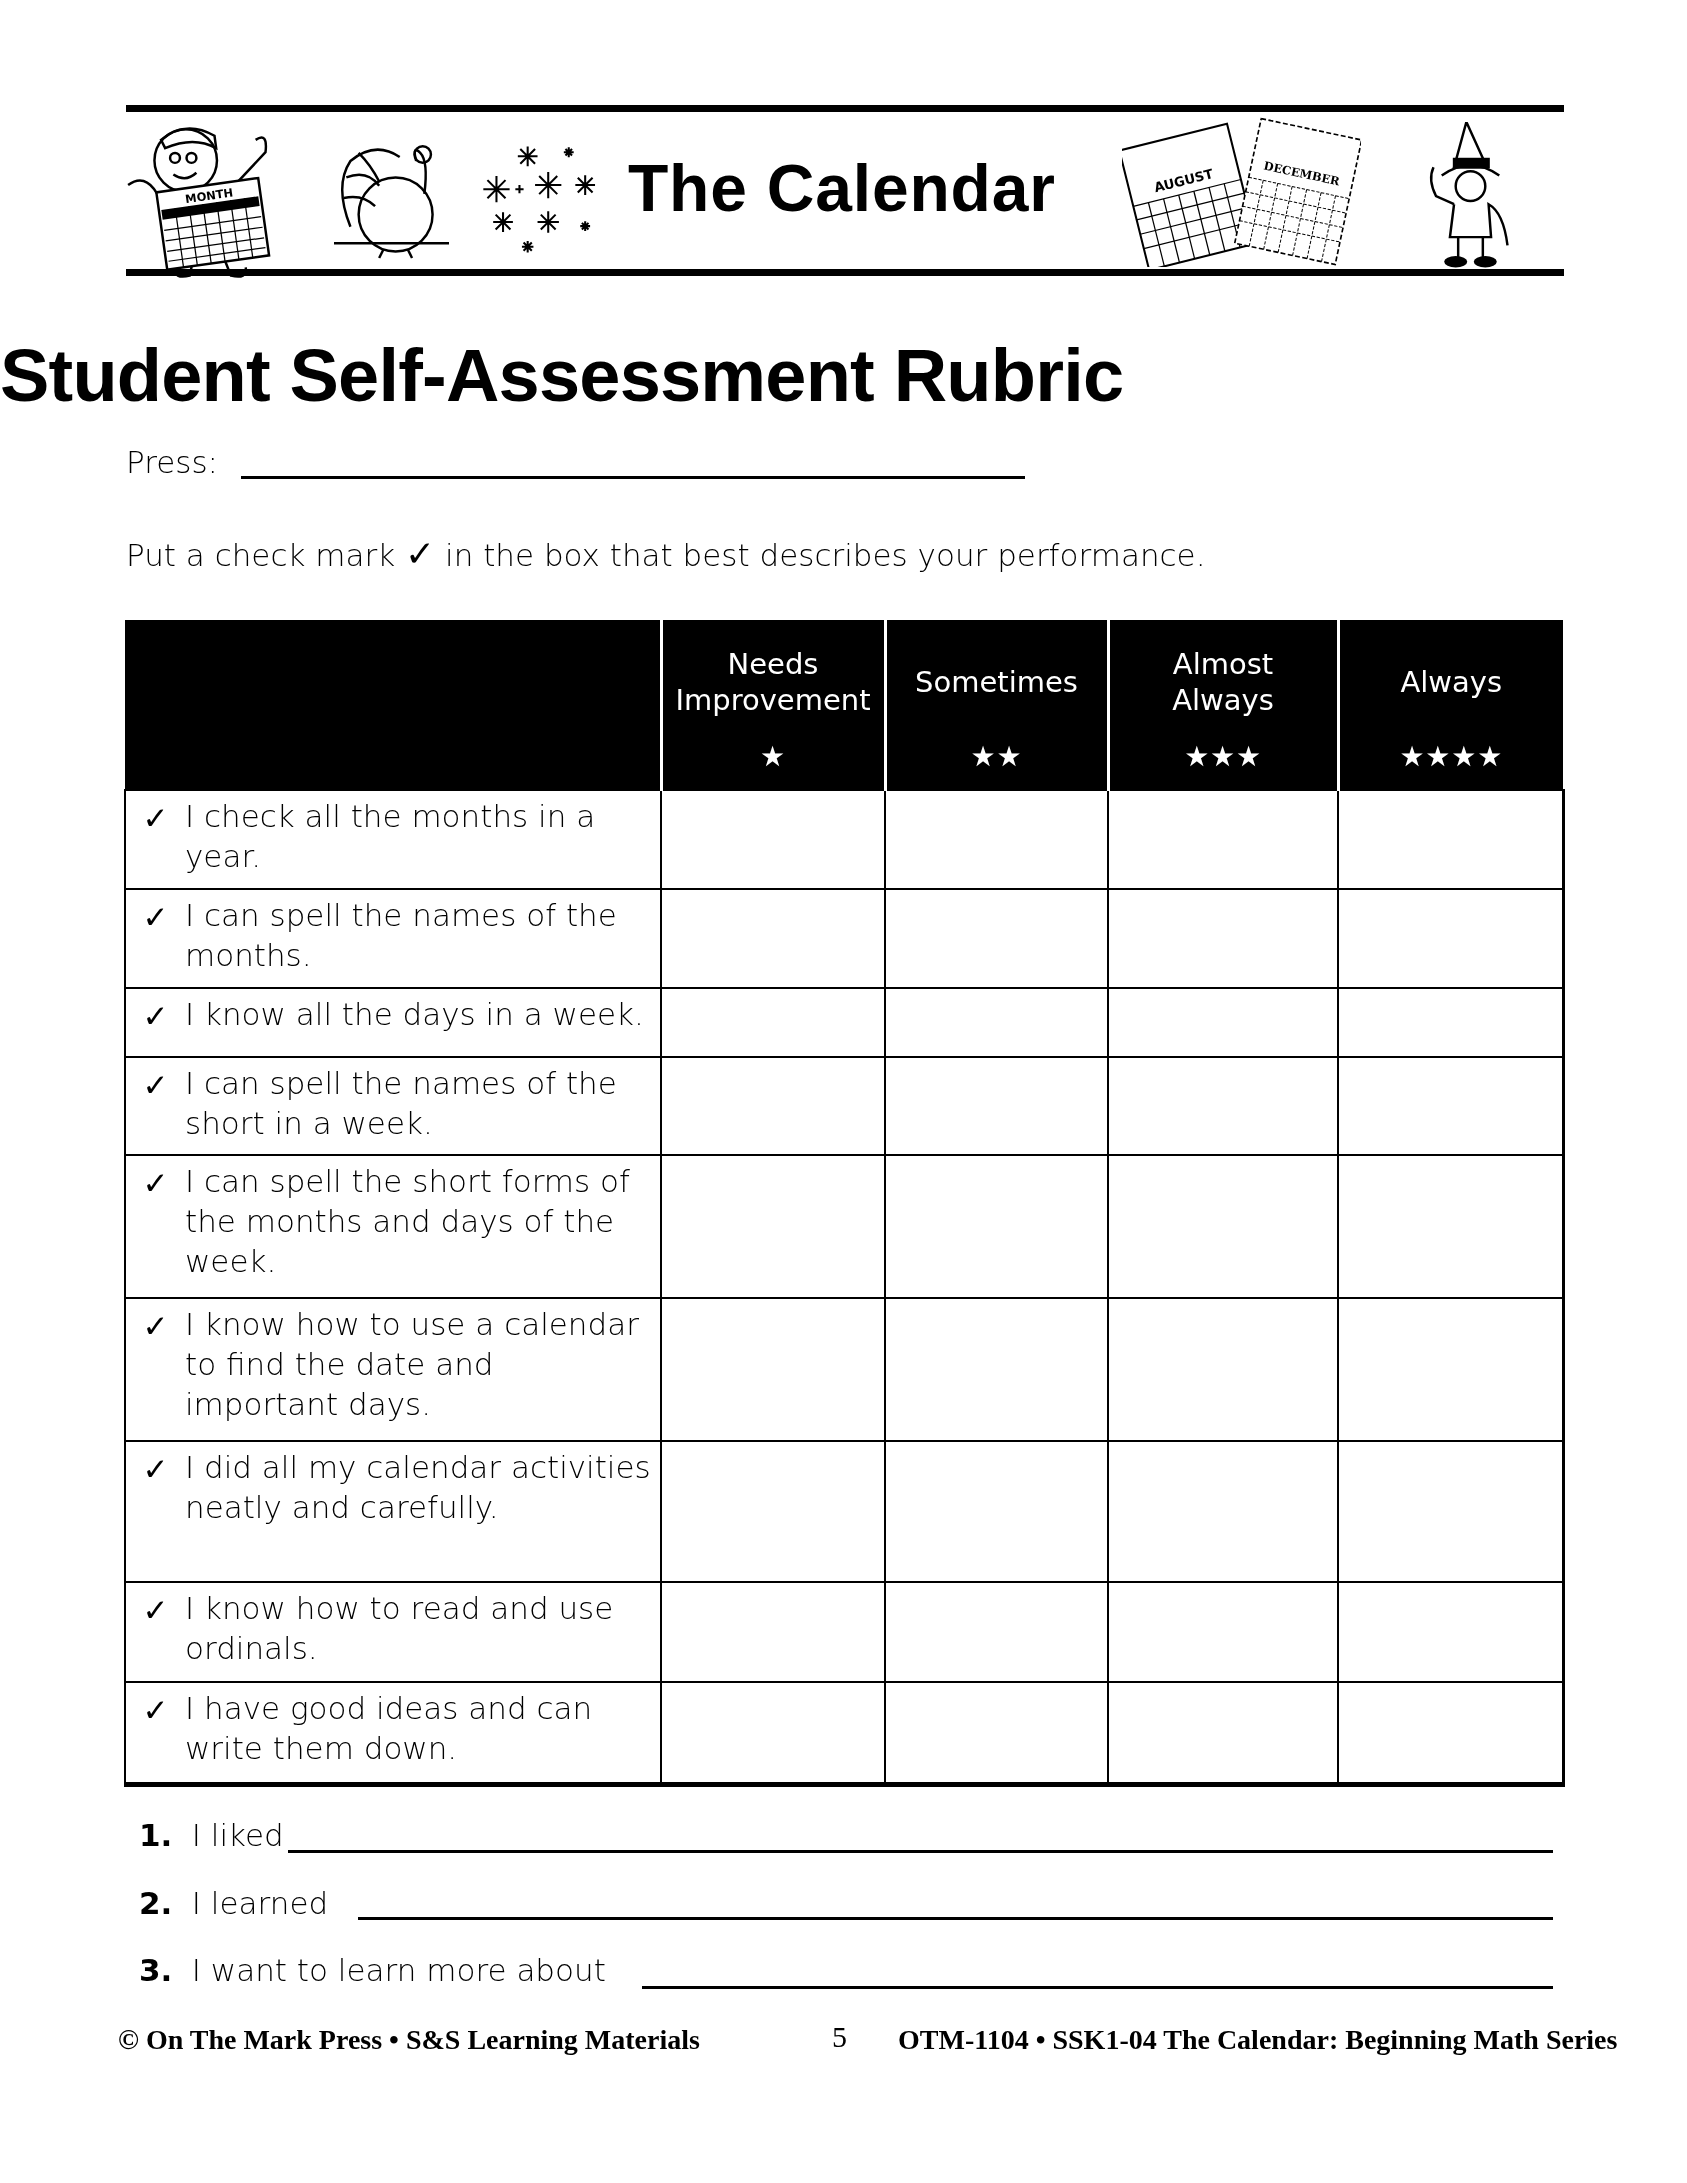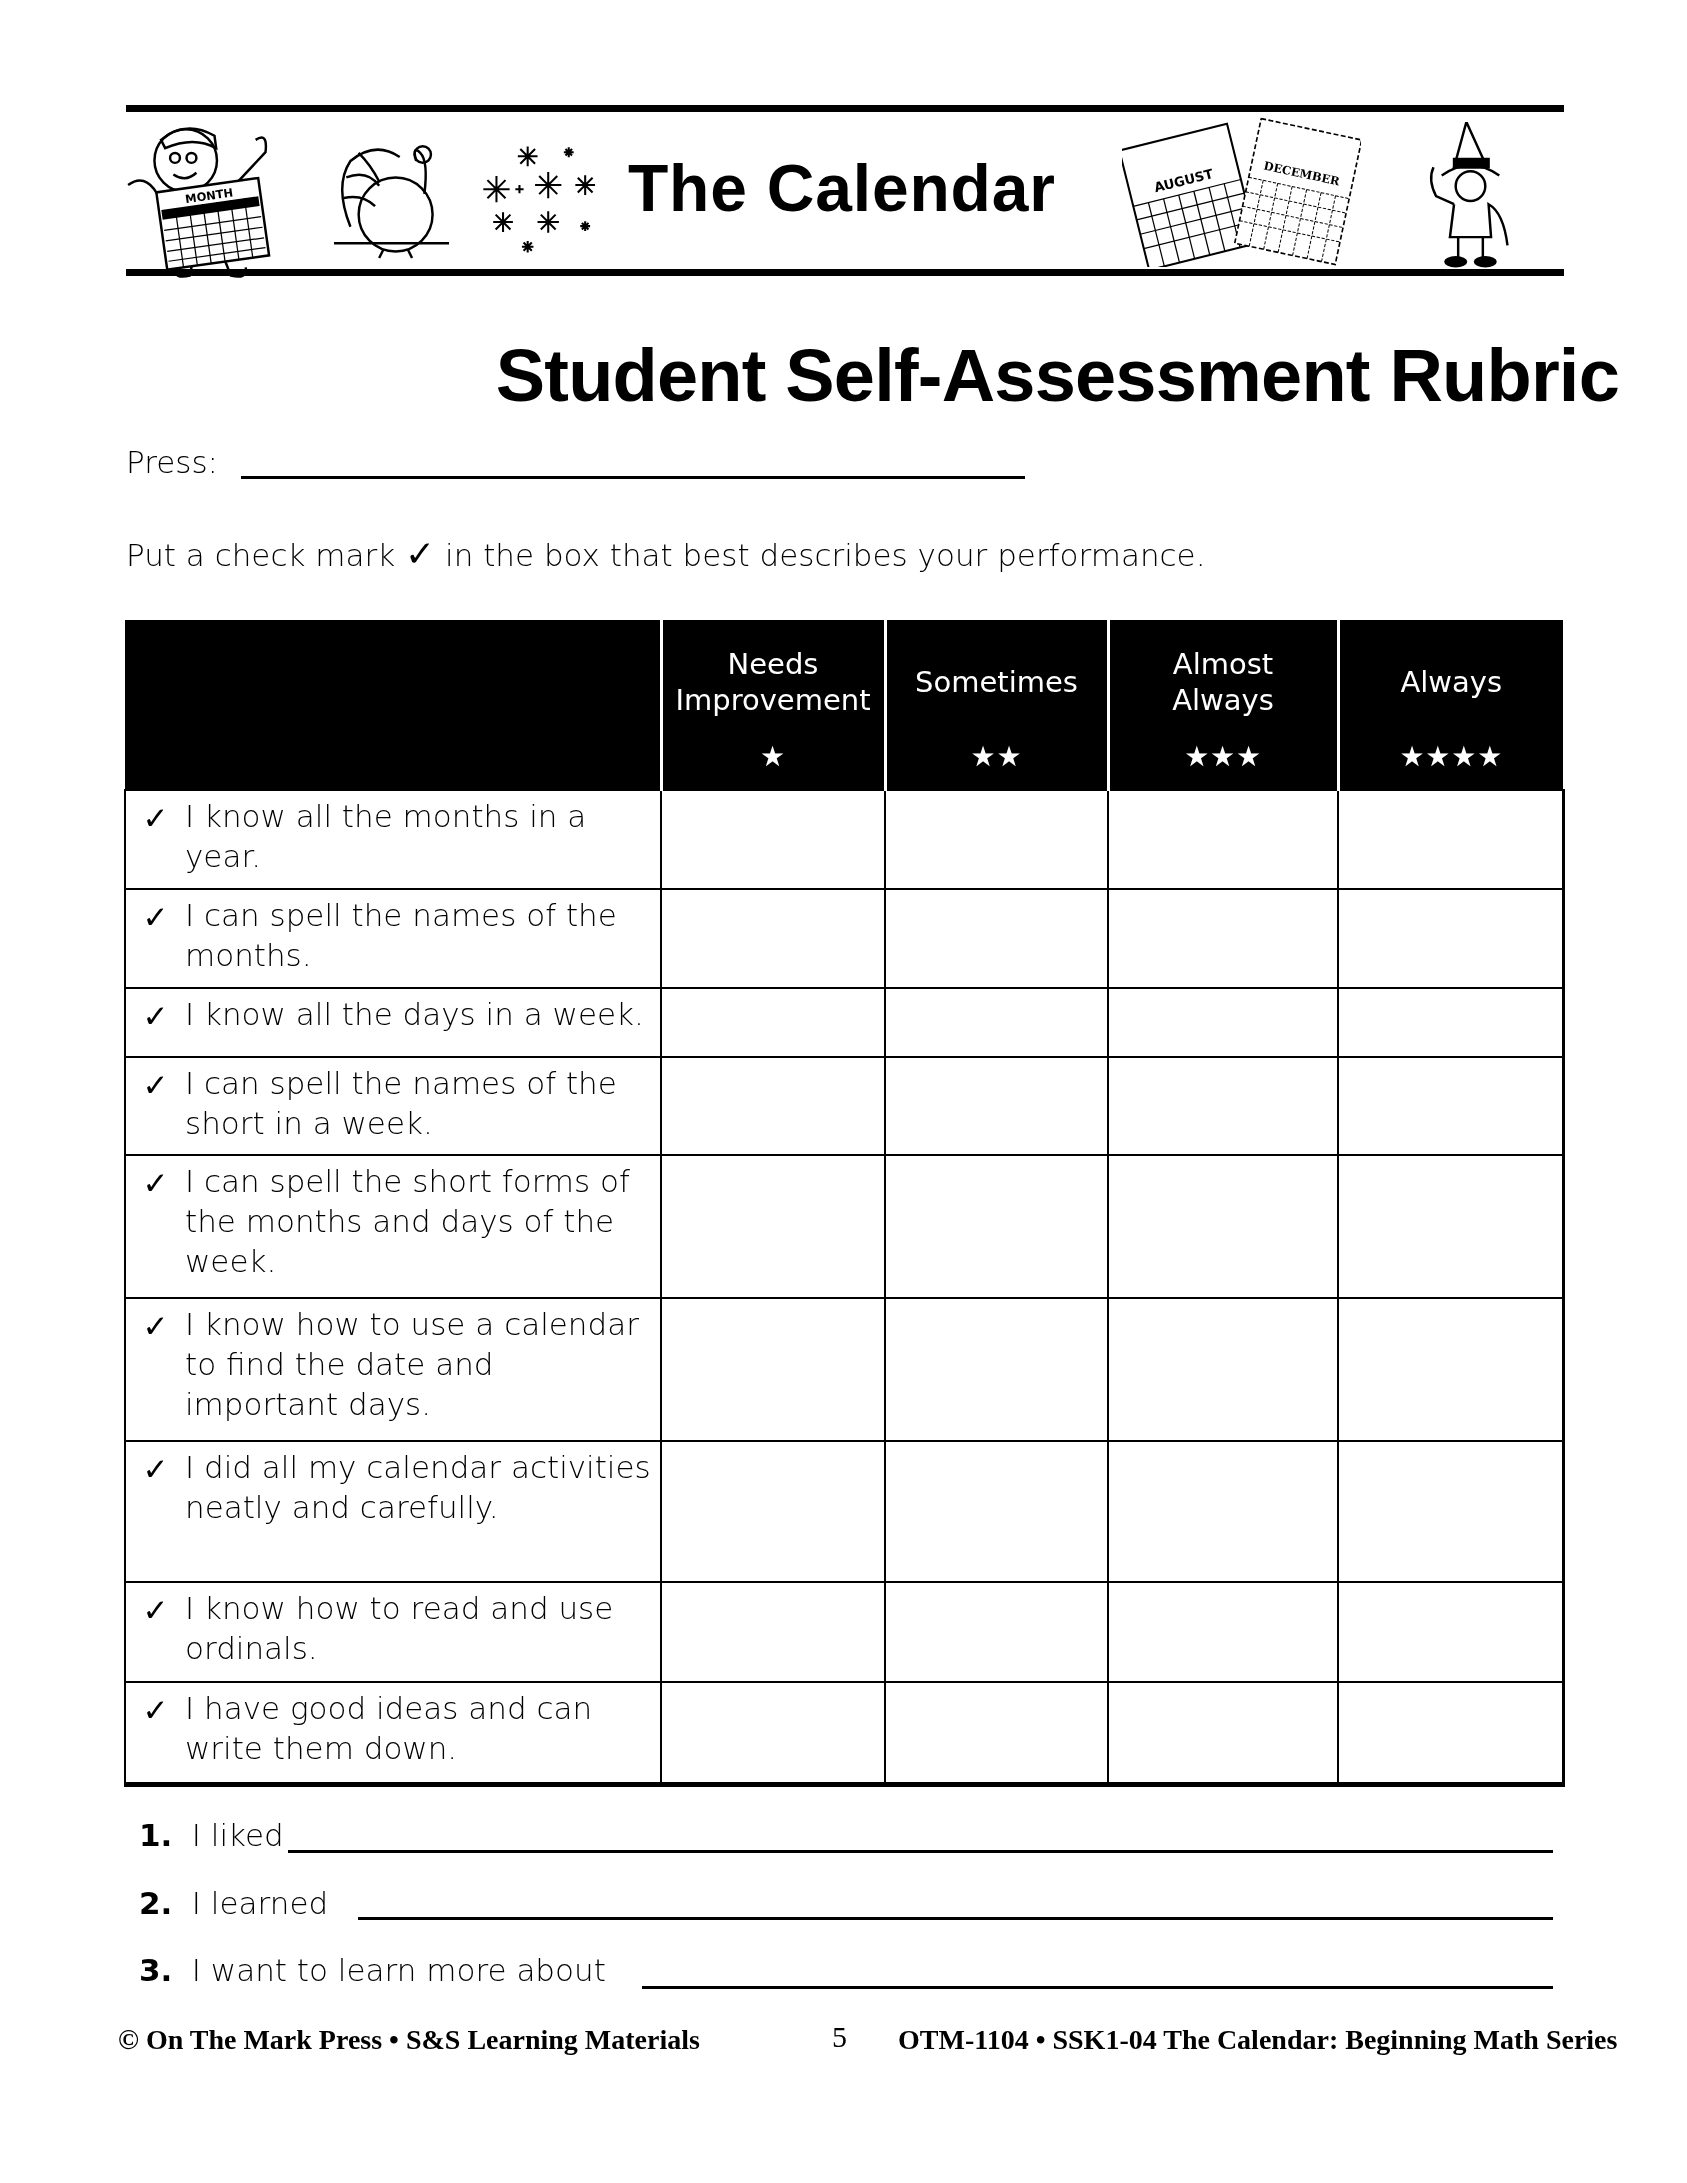--- a/index.html
+++ b/index.html
@@ -8,21 +8,21 @@
 
   
   .rule { position: absolute; left: 126px; width: 1438px; height: 6.6px; background: #000; }
   .rule.top { top: 105px; }
   .rule.bottom { top: 269px; }
   .banner-title { position: absolute; left: 628px; top: 147px; font-family: "Liberation Sans", sans-serif;
                   font-weight: bold; font-size: 66px; line-height: 82px; letter-spacing: 0.8px; white-space: nowrap; text-align: center; }
   .art { position: absolute; }
 
   
-  .page-title { position: absolute; left: 0; width: 1619px; top: 330px; text-align: right;
+  .page-title { position: absolute; left: 0; width: 1619px; top: 330px; text-align: left;
                 font-family: "Liberation Sans", sans-serif; font-weight: bold; font-size: 74px;
                 line-height: 91px; letter-spacing: -0.8px; }
   .name-label { position: absolute; left: 126px; top: 442px; font-family: "DejaVu Sans", sans-serif;
                 font-size: 31px; line-height: 40px; font-weight: 200; }
   .name-line { position: absolute; left: 241px; top: 476px; width: 784px; height: 2.5px; background: #000; }
   .instructions { position: absolute; left: 126px; top: 534px; font-size: 31px; line-height: 40px;
                   white-space: nowrap; font-weight: 200; }
   .instructions .chk { font-size: 36px; font-weight: bold; }
 
   
@@ -235,21 +235,21 @@
         <th>
           <span class="lbl">Always</span>
           <span class="stars">★★★★</span>
         </th>
       </tr>
     </thead>
     <tbody>
       <tr style="height:99px">
         <td class="stmt">
           <span class="chk">✓</span>
-          <span class="txt">I know all the months in a year.</span>
+          <span class="txt">I check all the months in a year.</span>
         </td>
         <td class="cell"></td>
         <td class="cell"></td>
         <td class="cell"></td>
         <td class="cell"></td>
       </tr>
       <tr style="height:99px">
         <td class="stmt">
           <span class="chk">✓</span>
           <span class="txt">I can spell the names of the months.</span>

